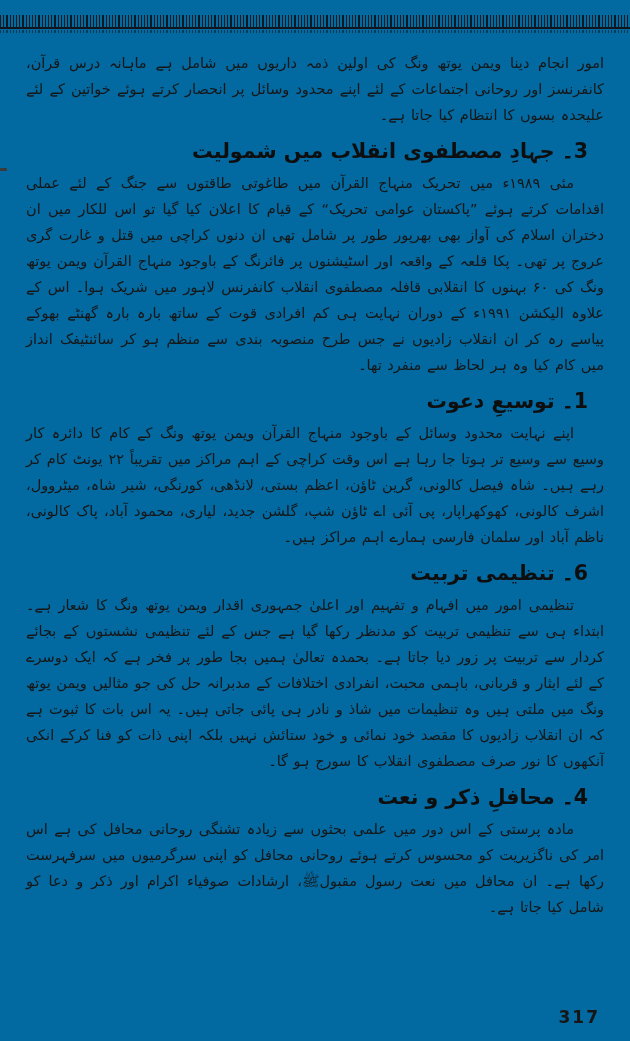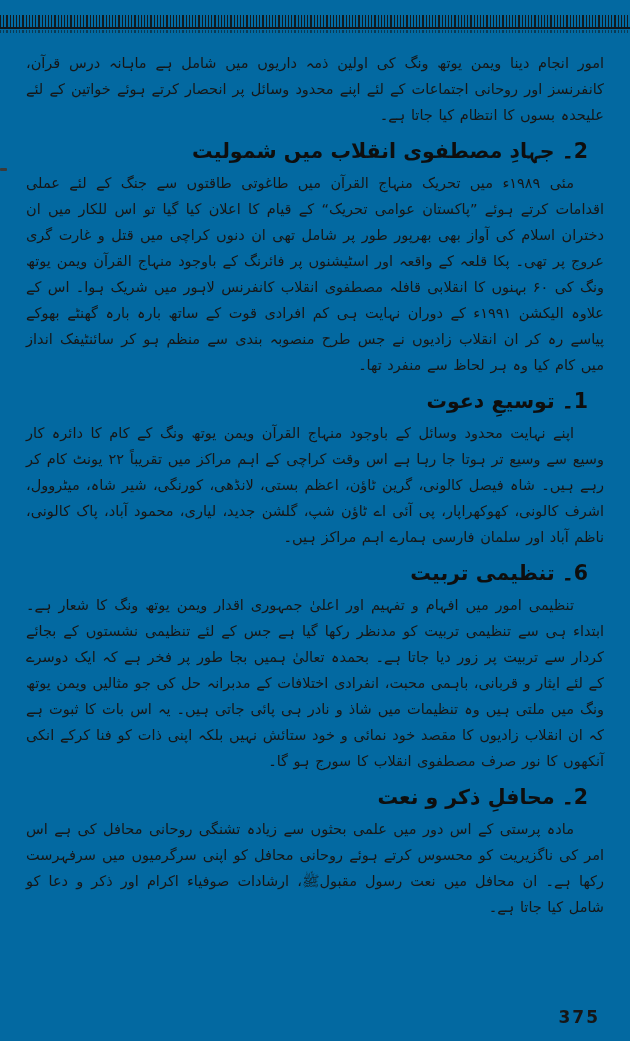--- a/index.html
+++ b/index.html
@@ -94,33 +94,33 @@
 <div class="page">
 
   <div class="deco-band"></div>
   <div class="deco-band-sub"></div>
   <div class="scan-artifact"></div>
 
   <div class="content" dir="rtl">
 
     <p class="body-para no-indent">امور انجام دینا ویمن یوتھ ونگ کی اولین ذمہ داریوں میں شامل ہے ماہانہ درس قرآن، کانفرنسز اور روحانی اجتماعات کے لئے اپنے محدود وسائل پر انحصار کرتے ہوئے خواتین کے لئے علیحدہ بسوں کا انتظام کیا جاتا ہے۔</p>
 
-    <h2 class="sec-heading">2۔ جہادِ مصطفوی انقلاب میں شمولیت</h2>
+    <h2 class="sec-heading">3۔ جہادِ مصطفوی انقلاب میں شمولیت</h2>
 
     <p class="body-para">مئی ۱۹۸۹ء میں تحریک منہاج القرآن میں طاغوتی طاقتوں سے جنگ کے لئے عملی اقدامات کرتے ہوئے ”پاکستان عوامی تحریک“ کے قیام کا اعلان کیا گیا تو اس للکار میں ان دختران اسلام کی آواز بھی بھرپور طور پر شامل تھی ان دنوں کراچی میں قتل و غارت گری عروج پر تھی۔ پکا قلعہ کے واقعہ اور اسٹیشنوں پر فائرنگ کے باوجود منہاج القرآن ویمن یوتھ ونگ کی ۶۰ بہنوں کا انقلابی قافلہ مصطفوی انقلاب کانفرنس لاہور میں شریک ہوا۔ اس کے علاوہ الیکشن ۱۹۹۱ء کے دوران نہایت ہی کم افرادی قوت کے ساتھ بارہ بارہ گھنٹے بھوکے پیاسے رہ کر ان انقلاب زادیوں نے جس طرح منصوبہ بندی سے منظم ہو کر سائنٹیفک انداز میں کام کیا وہ ہر لحاظ سے منفرد تھا۔</p>
 
     <h2 class="sec-heading">1۔ توسیعِ دعوت</h2>
 
     <p class="body-para">اپنے نہایت محدود وسائل کے باوجود منہاج القرآن ویمن یوتھ ونگ کے کام کا دائرہ کار وسیع سے وسیع تر ہوتا جا رہا ہے اس وقت کراچی کے اہم مراکز میں تقریباً ۲۲ یونٹ کام کر رہے ہیں۔ شاہ فیصل کالونی، گرین ٹاؤن، اعظم بستی، لانڈھی، کورنگی، شیر شاہ، میٹروول، اشرف کالونی، کھوکھراپار، پی آئی اے ٹاؤن شپ، گلشن جدید، لیاری، محمود آباد، پاک کالونی، ناظم آباد اور سلمان فارسی ہمارے اہم مراکز ہیں۔</p>
 
     <h2 class="sec-heading">6۔ تنظیمی تربیت</h2>
 
     <p class="body-para">تنظیمی امور میں افہام و تفہیم اور اعلیٰ جمہوری اقدار ویمن یوتھ ونگ کا شعار ہے۔ ابتداء ہی سے تنظیمی تربیت کو مدنظر رکھا گیا ہے جس کے لئے تنظیمی نشستوں کے بجائے کردار سے تربیت پر زور دیا جاتا ہے۔ بحمدہ تعالیٰ ہمیں بجا طور پر فخر ہے کہ ایک دوسرے کے لئے ایثار و قربانی، باہمی محبت، انفرادی اختلافات کے مدبرانہ حل کی جو مثالیں ویمن یوتھ ونگ میں ملتی ہیں وہ تنظیمات میں شاذ و نادر ہی پائی جاتی ہیں۔ یہ اس بات کا ثبوت ہے کہ ان انقلاب زادیوں کا مقصد خود نمائی و خود ستائش نہیں بلکہ اپنی ذات کو فنا کرکے انکی آنکھوں کا نور صرف مصطفوی انقلاب کا سورج ہو گا۔</p>
 
-    <h2 class="sec-heading">2۔ محافلِ ذکر و نعت</h2>
+    <h2 class="sec-heading">4۔ محافلِ ذکر و نعت</h2>
 
     <p class="body-para">مادہ پرستی کے اس دور میں علمی بحثوں سے زیادہ تشنگی روحانی محافل کی ہے اس امر کی ناگزیریت کو محسوس کرتے ہوئے روحانی محافل کو اپنی سرگرمیوں میں سرفہرست رکھا ہے۔ ان محافل میں نعت رسول مقبولﷺ، ارشادات صوفیاء اکرام اور ذکر و دعا کو شامل کیا جاتا ہے۔</p>
 
   </div>
 
-  <div class="page-number">375</div>
+  <div class="page-number">317</div>
 
 </div>
 
 </body></html>

